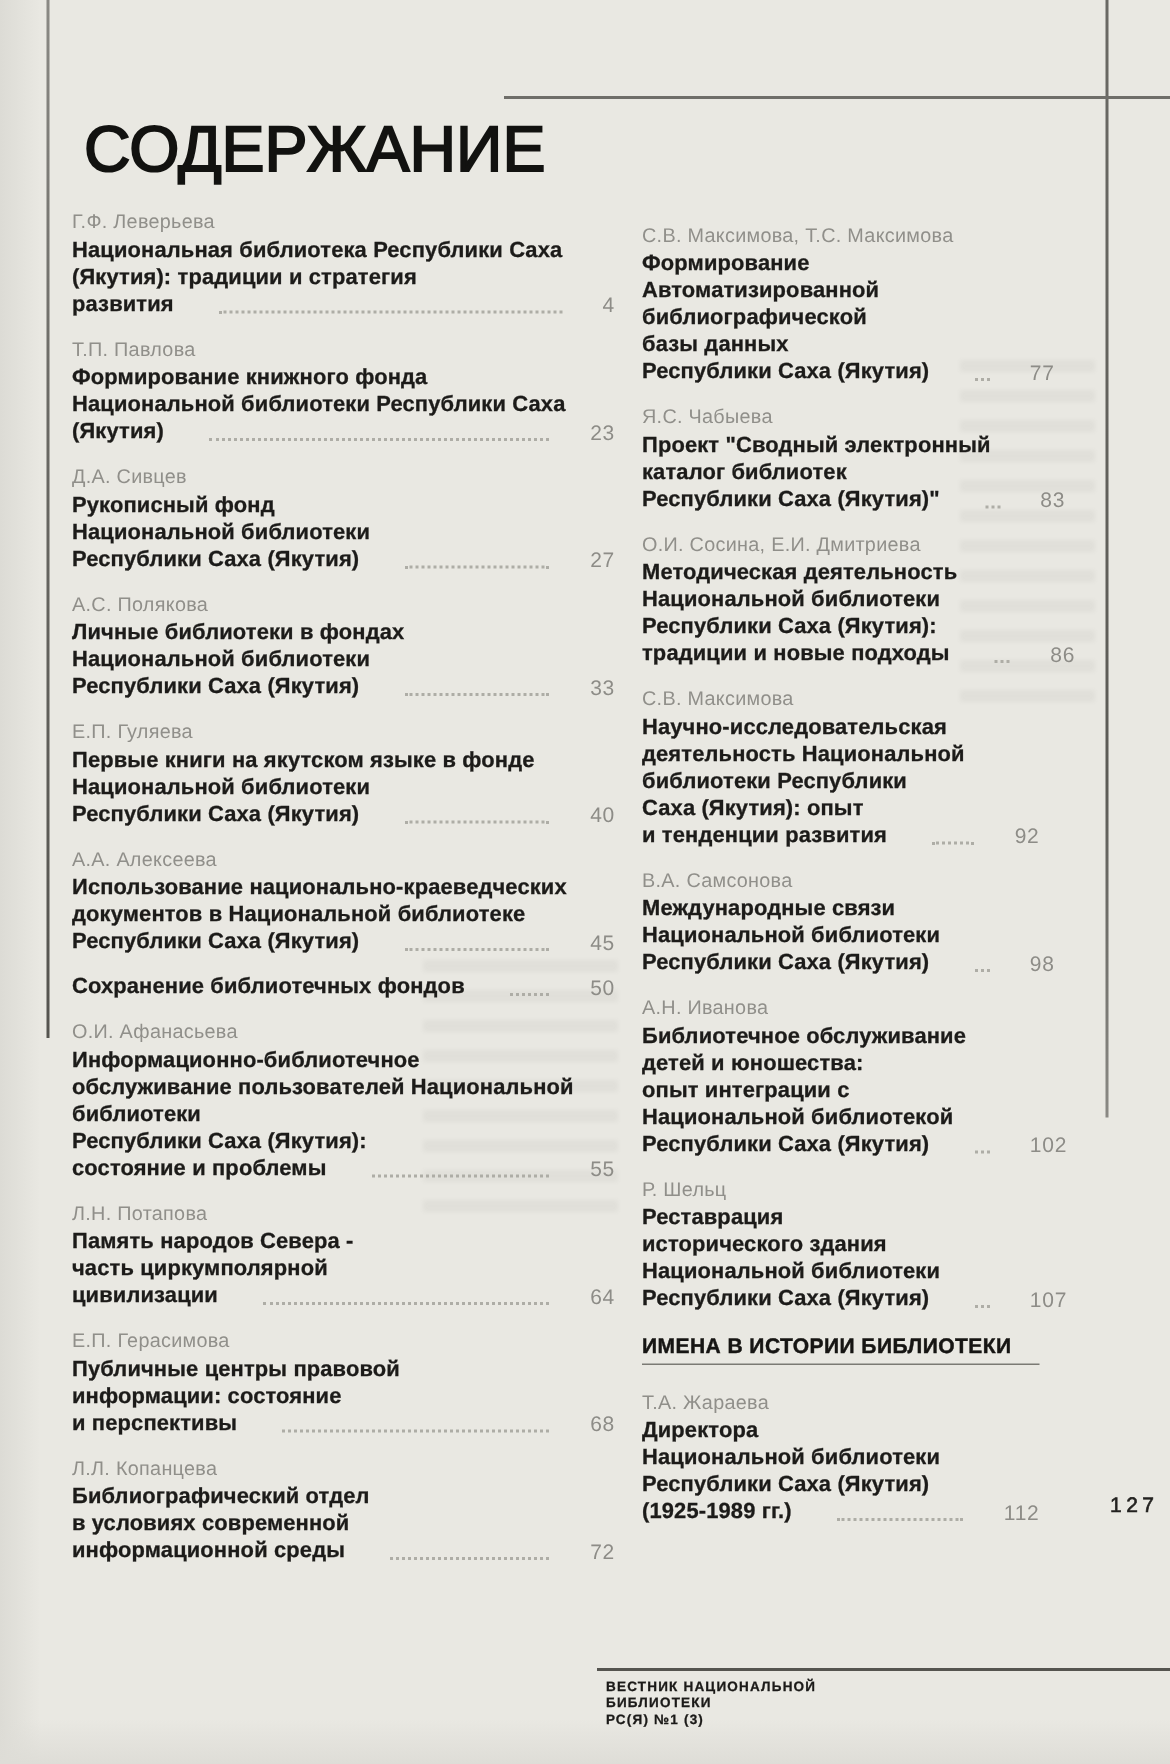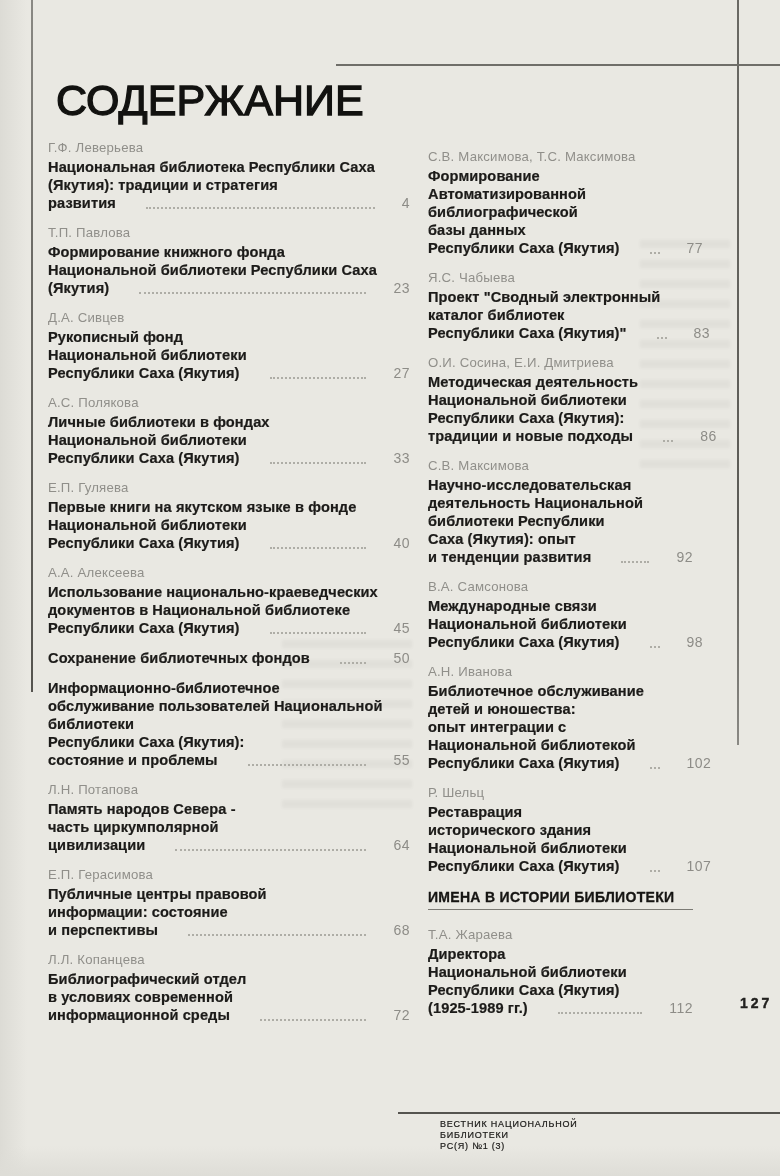--- a/index.html
+++ b/index.html
@@ -61,31 +61,31 @@
   }
   .section-heading {
     margin-top:14px; margin-bottom:16px;
     font-size:14px; font-weight:bold; letter-spacing:0.3px;
     color:#161513; -webkit-text-stroke:0.3px #161513;
     padding-bottom:4px; border-bottom:1.2px solid #7b7a74;
     white-space:nowrap;
   }
   .folio {
     position:absolute; left:740px; top:995px;
-    font-size:14px; font-weight:bold; letter-spacing:3px; color:#22211f;
+    font-size:14px; font-weight:normal; letter-spacing:3px; color:#22211f;
     -webkit-text-stroke:0.4px #22211f;
   }
   .footer-rule {
     position:absolute; left:398px; top:1112px; width:382px; height:1.5px;
     background:#55544f;
   }
   .journal-footer {
     position:absolute; left:404px; top:1119px;
-    font-size:9px; font-weight:normal; letter-spacing:0.8px; line-height:11px;
-    color:#1b1a18; -webkit-text-stroke:0.2px #1b1a18; white-space:nowrap;margin-left:36px;
+    font-size:9px; font-weight:bold; letter-spacing:0.8px; line-height:11px;
+    color:#1b1a18; -webkit-text-stroke:0.2px #1b1a18; white-space:nowrap;
   }
   
   .bleed {
     position:absolute; opacity:0.055; filter:blur(1.5px); pointer-events:none;
     background:repeating-linear-gradient(180deg,#55544f 0 8px, rgba(0,0,0,0) 8px 20px);
   }
   .bleed-1 { left:640px; top:240px; width:90px; height:230px; }
   .bleed-2 { left:282px; top:640px; width:130px; height:170px; }
 </style>
 </head>
@@ -163,20 +163,21 @@
       </div>
     </div>
     <div class="entry">
       <div class="tline lastline">
         <span>Сохранение библиотечных фондов</span>
         <span class="leader"></span>
         <span class="pagenum">50</span>
       </div>
     </div>
     <div class="entry">
+      <div class="author">О.И. Афанасьева</div>
       <div class="tline">Информационно-библиотечное</div>
       <div class="tline">обслуживание пользователей Национальной</div>
       <div class="tline">библиотеки</div>
       <div class="tline">Республики Саха (Якутия):</div>
       <div class="tline lastline">
         <span>состояние и проблемы</span>
         <span class="leader"></span>
         <span class="pagenum">55</span>
       </div>
     </div>

